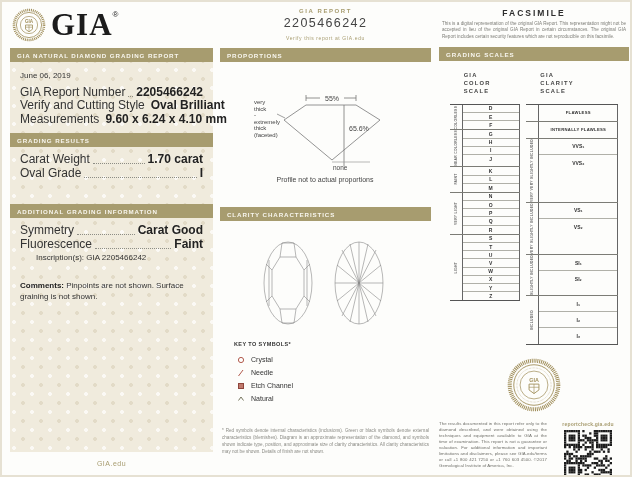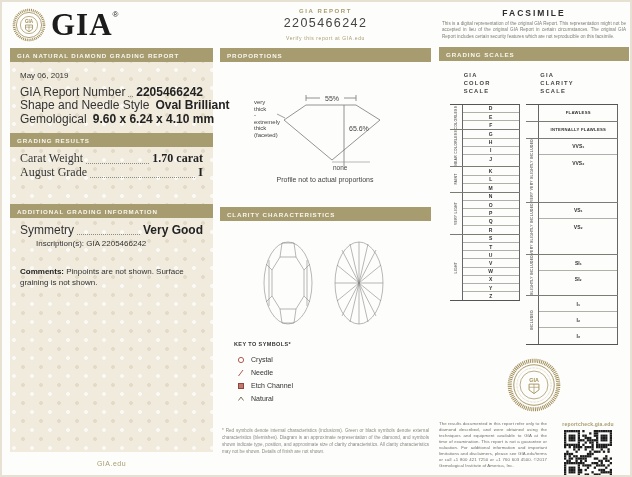--- a/index.html
+++ b/index.html
@@ -26,21 +26,21 @@
   .reg{font-size:8px;color:#1c1c1c;margin-top:2px;}
   .panel{
     margin-top:2px;height:404px;
     background-color:var(--cream,#f0ebdd);
     background-image:
       radial-gradient(circle at 4px 4px, rgba(255,255,255,.7) 1.6px, transparent 2.2px),
       radial-gradient(circle at 13px 13px, rgba(209,199,173,.45) 1.6px, transparent 2.2px);
     background-size:18px 18px;
   }
   .sec{padding:6px 10px 7px;}
-  .sec.pad-b{padding-bottom:24px;font-family:Liberation Serif, serif;}
+  .sec.pad-b{padding-bottom:24px;}
   .date{font-size:8px;margin:3px 0 5px;color:#333;}
   .info-row{display:flex;align-items:flex-end;height:13.5px;font-size:12px;color:#333;}
   .info-row .lbl{white-space:nowrap;}
   .info-row .dots{flex:1;border-bottom:1px dotted #8d8d85;margin:0 3px 2px;}
   .info-row .val{white-space:nowrap;font-weight:bold;color:#222;}
   .plain-line{font-size:8px;margin-top:2px;color:#333;padding-left:16px;}
   .comments{font-size:8px;margin-top:18px;line-height:11px;color:#333;}
   .comments b{color:#222;}
   .footer-left{margin-top:8px;text-align:center;font-size:7px;color:var(--gold,#a79c6f);letter-spacing:.5px;}
   
@@ -109,58 +109,63 @@
       <line x1="17" y1="17" x2="17" y2="23.5" stroke="#a08e5a" stroke-width=".6"></line>
       <line x1="13.5" y1="19.2" x2="20.5" y2="19.2" stroke="#a08e5a" stroke-width=".6"></line>
     </svg>
     <span class="logo-text">GIA</span>
     <span class="reg">®</span>
   </div>
 
   <div class="panel">
     <div class="goldbar">GIA NATURAL DIAMOND GRADING REPORT</div>
     <div class="sec">
-      <div class="date">May 06, 2019</div>
+      <div class="date">June 06, 2019</div>
       <div class="info-row">
         <span class="lbl">GIA Report Number</span>
         <span class="dots"></span>
         <span class="val">2205466242</span>
       </div>
       <div class="info-row">
-        <span class="lbl">Shape and Needle Style</span>
+        <span class="lbl">Verify and Cutting Style</span>
         <span class="dots"></span>
         <span class="val">Oval Brilliant</span>
       </div>
       <div class="info-row">
-        <span class="lbl">Gemological</span>
+        <span class="lbl">Measurements</span>
         <span class="dots"></span>
         <span class="val">9.60 x 6.24 x 4.10 mm</span>
       </div>
     </div>
 
     <div class="goldbar">GRADING RESULTS</div>
     <div class="sec pad-b">
       <div class="info-row">
         <span class="lbl">Carat Weight</span>
         <span class="dots"></span>
         <span class="val">1.70 carat</span>
       </div>
       <div class="info-row">
-        <span class="lbl">August Grade</span>
+        <span class="lbl">Oval Grade</span>
         <span class="dots"></span>
         <span class="val">I</span>
       </div>
     </div>
 
     <div class="goldbar">ADDITIONAL GRADING INFORMATION</div>
     <div class="sec">
       <div class="info-row">
         <span class="lbl">Symmetry</span>
         <span class="dots"></span>
-        <span class="val">Very Good</span>
+        <span class="val">Carat Good</span>
+      </div>
+      <div class="info-row">
+        <span class="lbl">Fluorescence</span>
+        <span class="dots"></span>
+        <span class="val">Faint</span>
       </div>
       <div class="plain-line">Inscription(s): GIA 2205466242</div>
       <div class="comments"><b>Comments:</b><span> Pinpoints are not shown. Surface graining is not shown.</span></div>
     </div>
   </div>
   <div class="footer-left">GIA.edu</div>
 </div>
 
 <div class="col-mid">
   <div class="rep-label">GIA REPORT</div>

